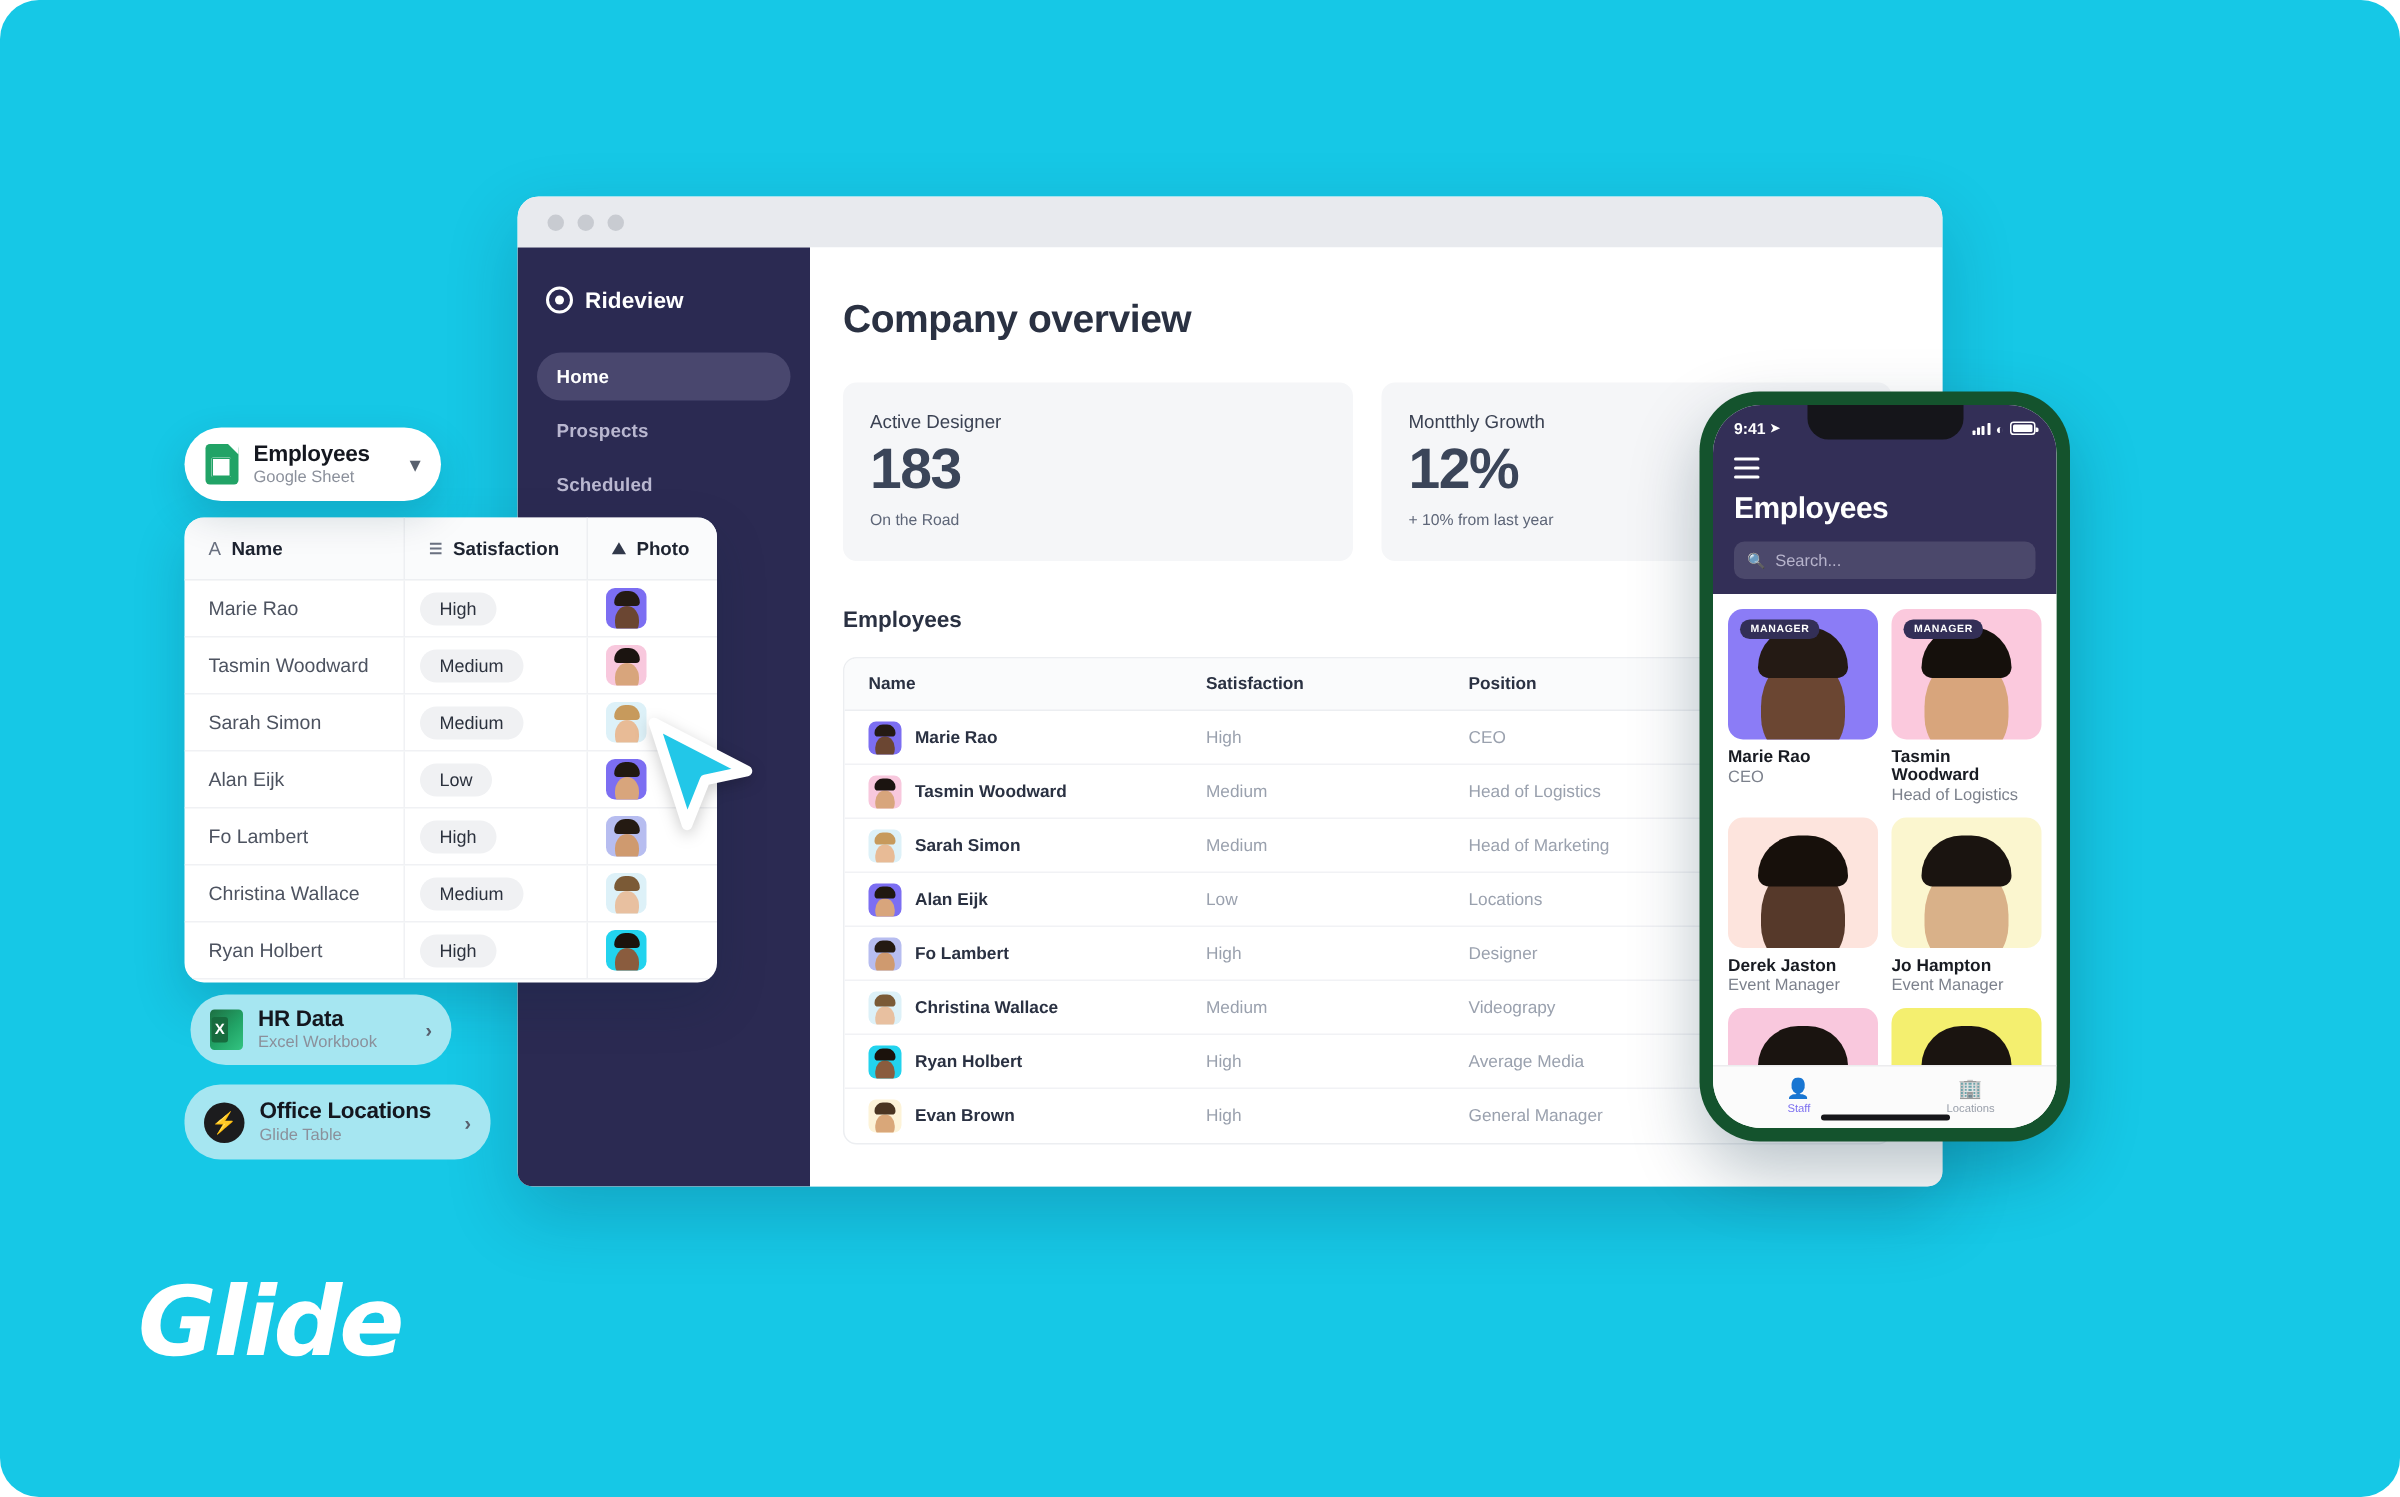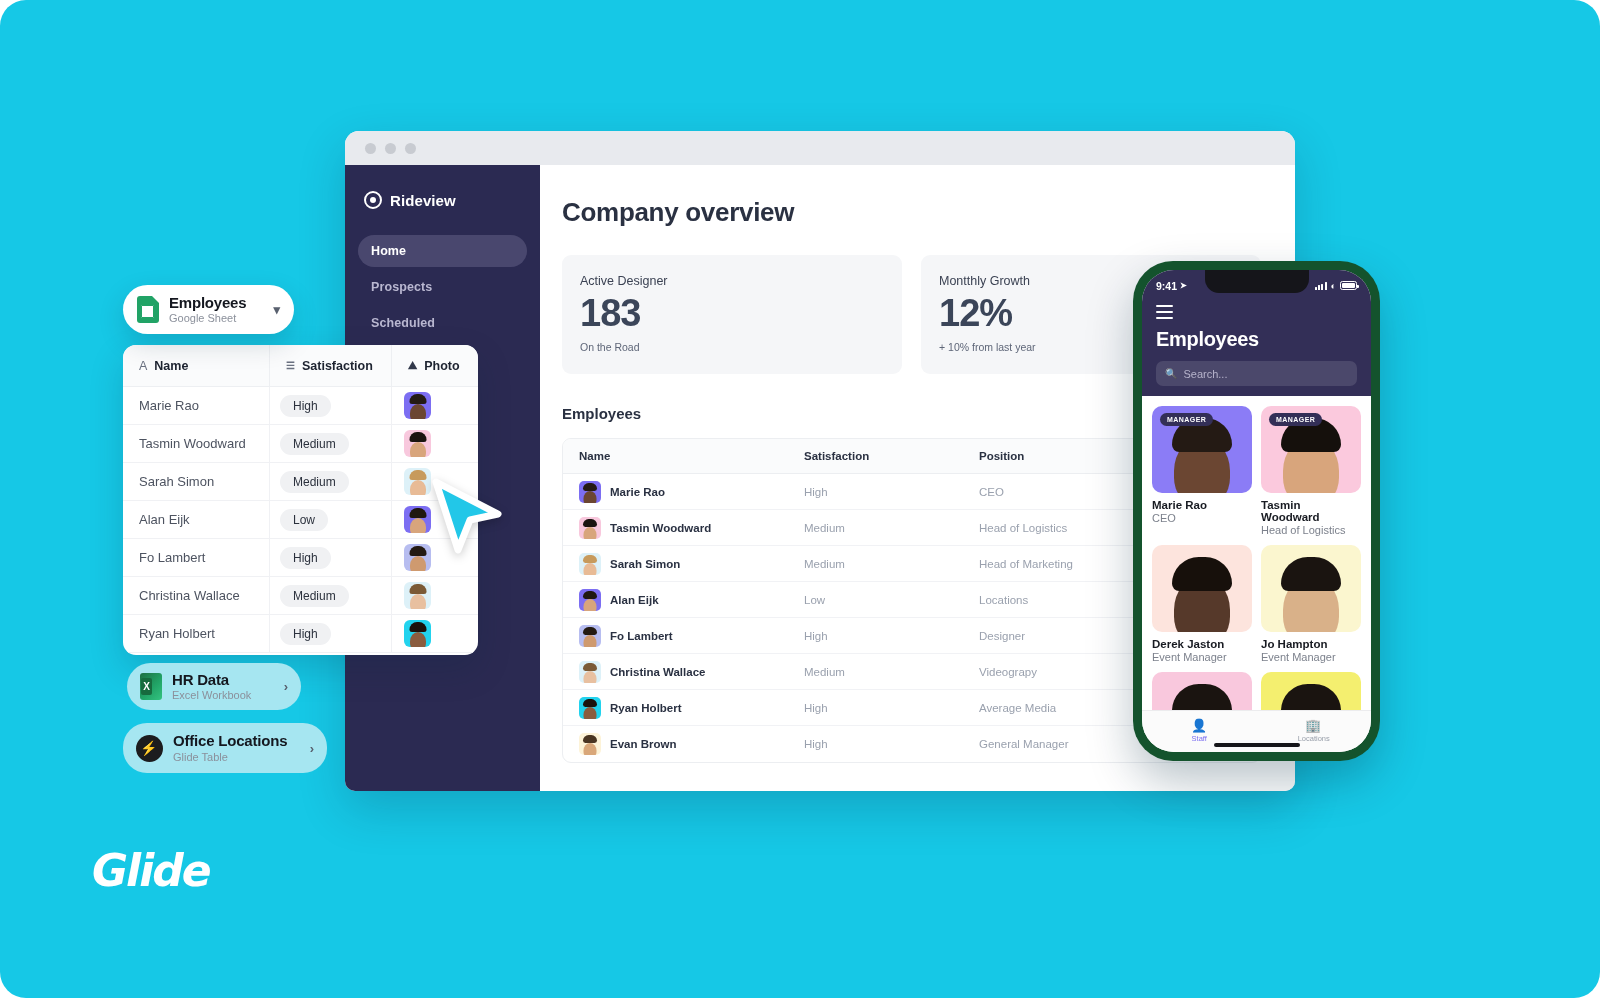--- a/index.html
+++ b/index.html
@@ -317,21 +317,21 @@
   .tab .ic { font-size: 13px; line-height: 1; display:block; margin-bottom: 2px; }
   .home-ind {
     position: absolute; left: 50%; bottom: 5px; transform: translateX(-50%);
     width: 86px; height: 4px; border-radius: 2px; background: #16161a;
   }
 
   
   .glide-logo {
     position: absolute; left: 92px; top: 845px;
     font-family: "DejaVu Sans", sans-serif;
-    font-size: 44px; font-weight: 700; font-style: italic;
+    font-size: 64px; font-weight: 700; font-style: italic;
     color: #ffffff; letter-spacing: -2px;
   }
 </style>
 </head>
 <body>
 
 <div class="stage">
 
   <div class="browser">
     <div class="browser-bar">

